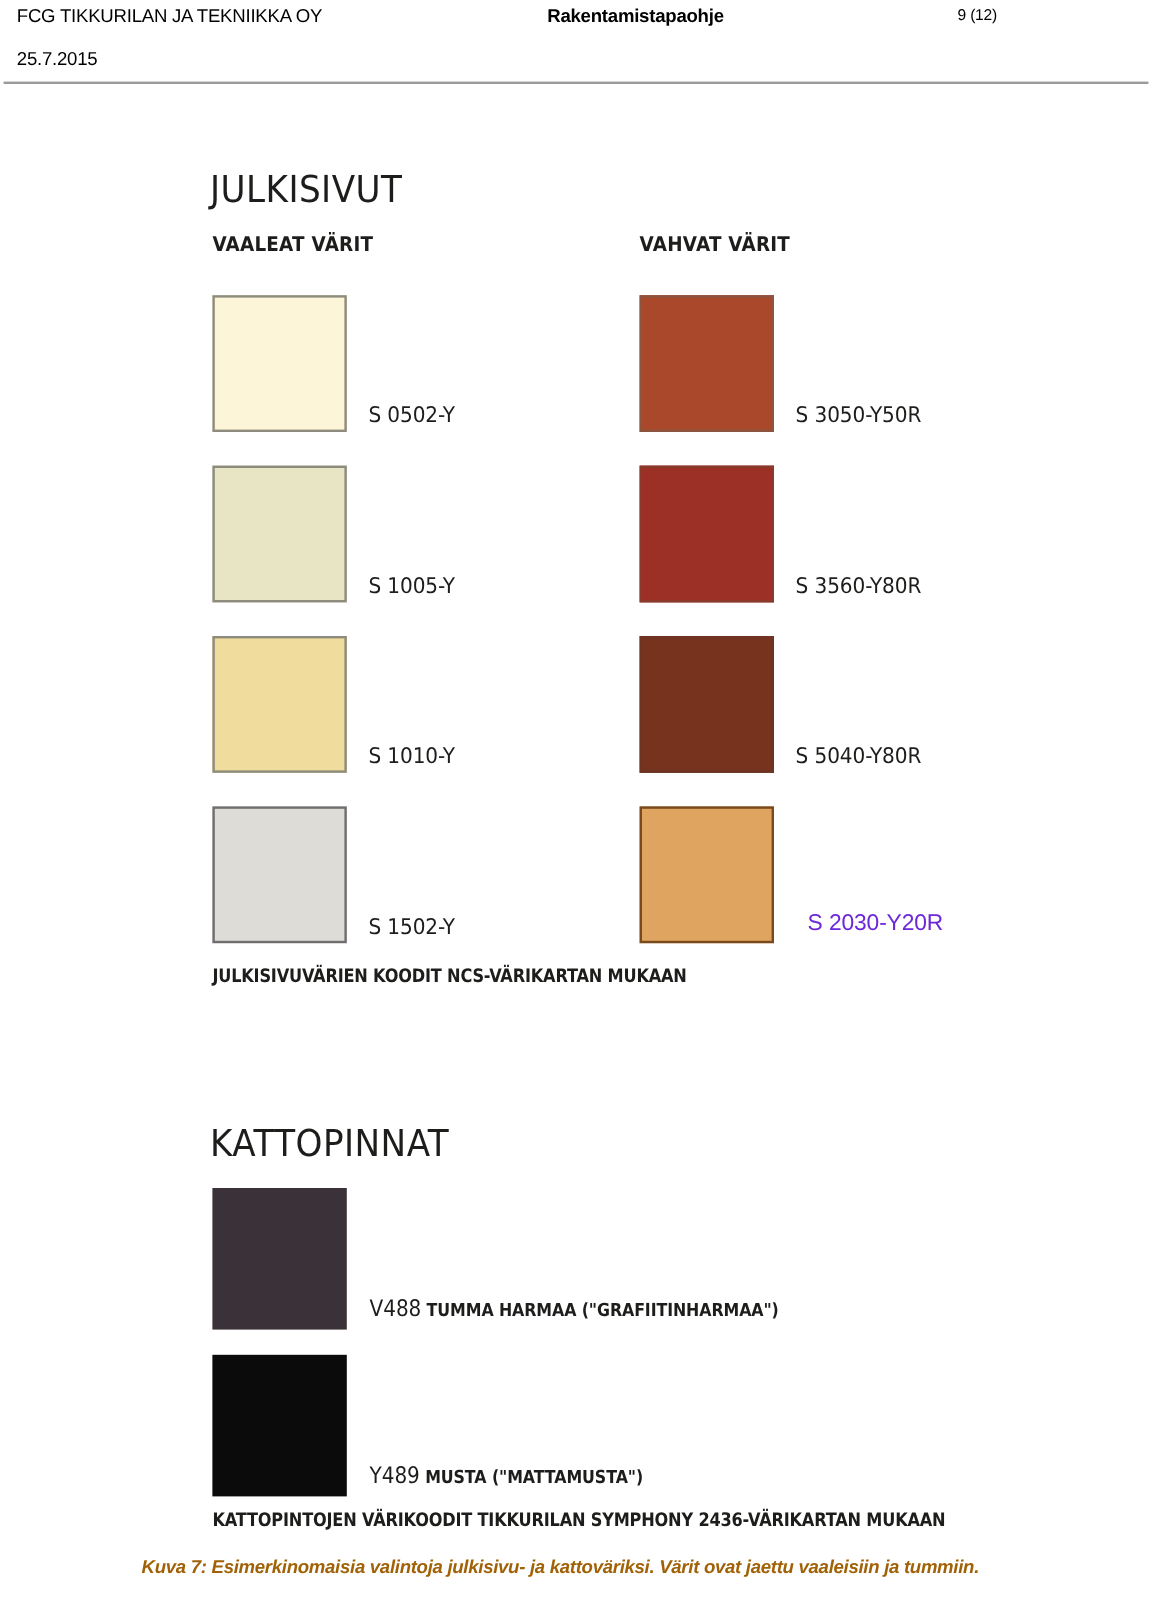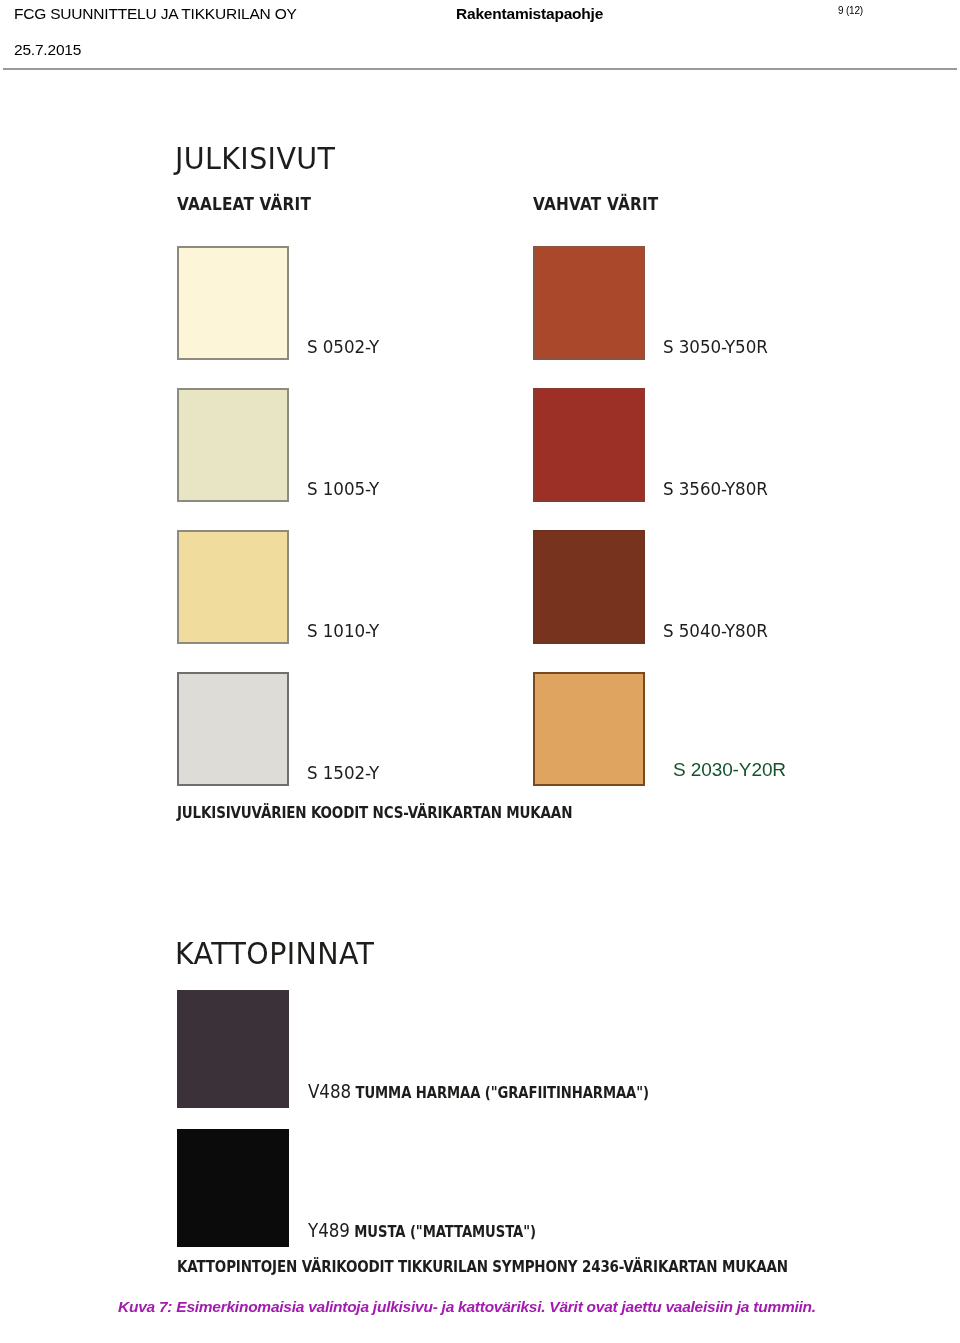--- a/index.html
+++ b/index.html
@@ -34,22 +34,22 @@
     position: absolute;
     left: 456px; top: 5px;
     font-size: 15.5px;
     font-weight: bold;
     letter-spacing: -0.2px;
     white-space: nowrap;
     text-align: center;
   }
   .hdr-page {
     position: absolute;
-    left: 838px; top: 5px;
-    font-size: 10px;
+    left: 798px; top: 5px;
+    font-size: 13px;
     letter-spacing: -0.2px;
     white-space: nowrap;
   }
   .hdr-date {
     position: absolute;
     left: 14px; top: 41px;
     font-size: 15.5px;
     letter-spacing: -0.2px;
     white-space: nowrap;
   }
@@ -109,21 +109,21 @@
     color: #1d1d1b;
     white-space: nowrap;
     font-family: "DejaVu Sans", sans-serif;
     transform: scaleX(0.93);
     transform-origin: left center;
   }
   .swatch-label.overlay {
     font-family: "Liberation Sans", sans-serif;
     font-size: 19px;
     transform: none;
-    color: #14532d;
+    color: #6d28d9;
   }
   .roof-label {
     position: absolute;
     font-size: 15px;
     font-weight: bold;
     letter-spacing: -0.1px;
     color: #1d1d1b;
     white-space: nowrap;
     font-family: "DejaVu Sans", sans-serif;
     transform: scaleX(0.88);
@@ -147,29 +147,29 @@
 
   
   .fig-caption {
     position: absolute;
     left: 118px; top: 1297px;
     width: 830px;
     font-size: 15.5px;
     font-weight: bold;
     font-style: italic;
     letter-spacing: -0.25px;
-    color: #a21caf;
+    color: #a16207;
     line-height: 19px;
   }
 </style>
 </head>
 <body>
 
 <div class="page-header">
-  <div class="hdr-org">FCG SUUNNITTELU JA TIKKURILAN OY</div>
+  <div class="hdr-org">FCG TIKKURILAN JA TEKNIIKKA OY</div>
   <div class="hdr-title">Rakentamistapaohje</div>
   <div class="hdr-page">9 (12)</div>
   <div class="hdr-date">25.7.2015</div>
   <div class="hdr-rule"></div>
 </div>
 
 <div class="figure">
 
   <div class="fig-heading" style="left:175px; top:22px;">JULKISIVUT</div>
 

